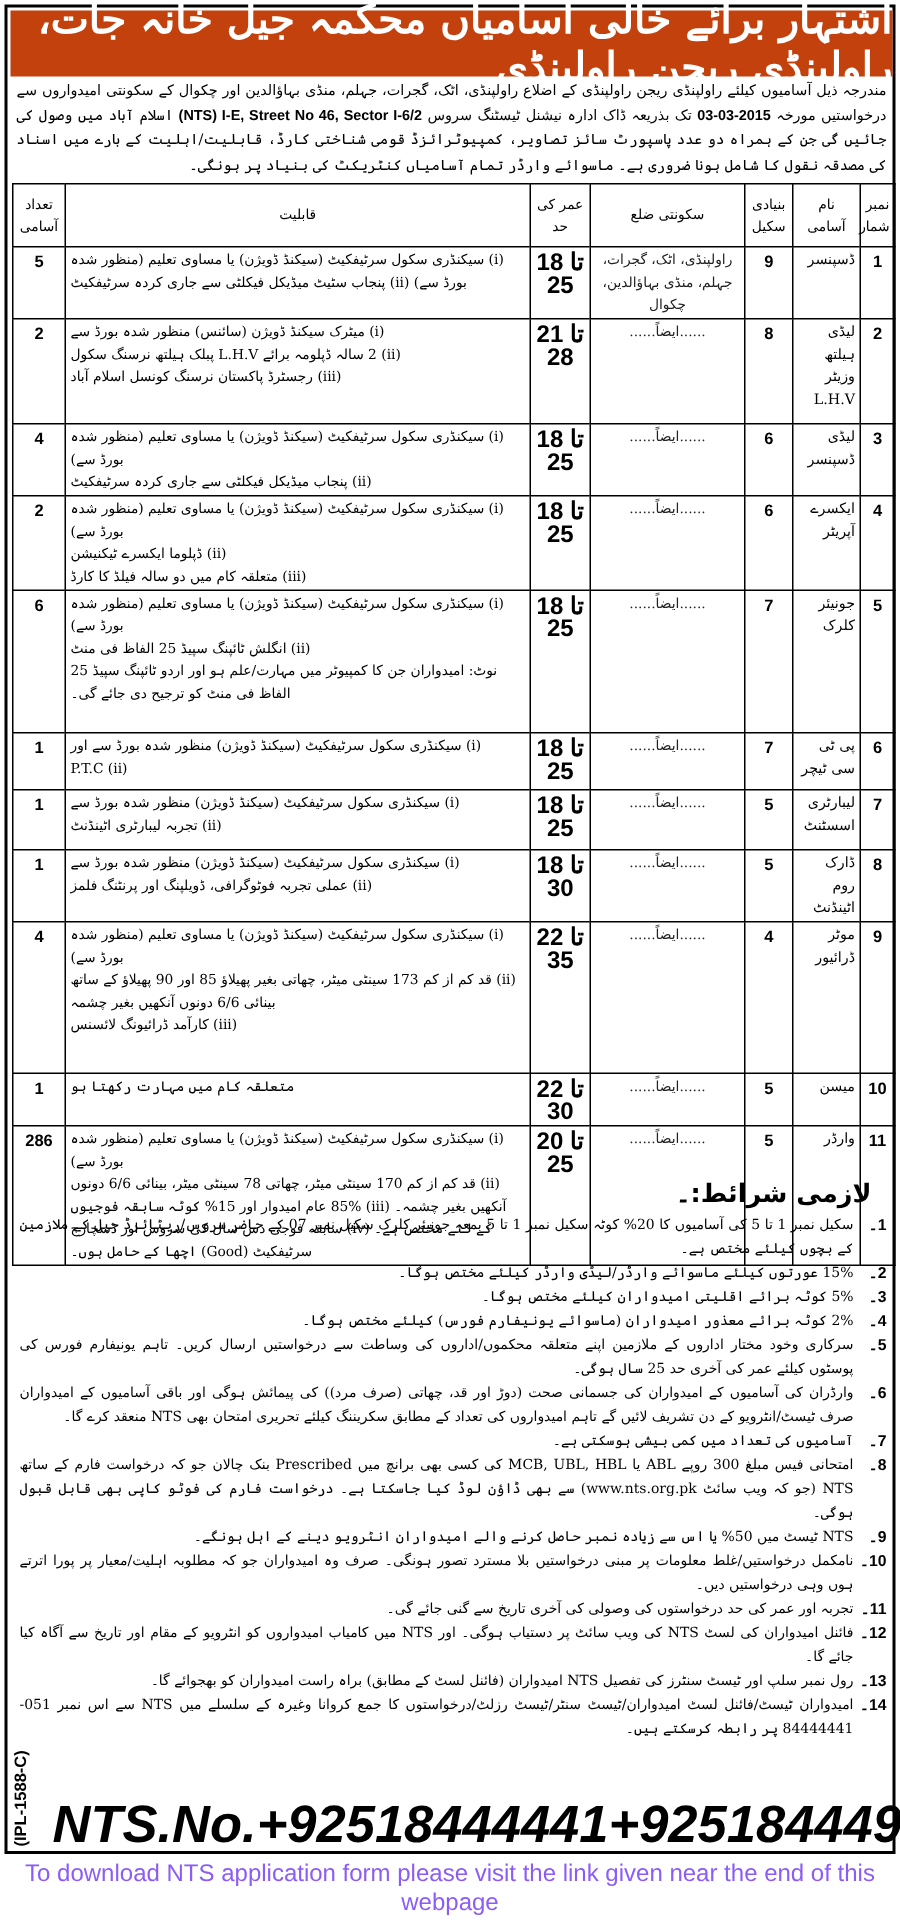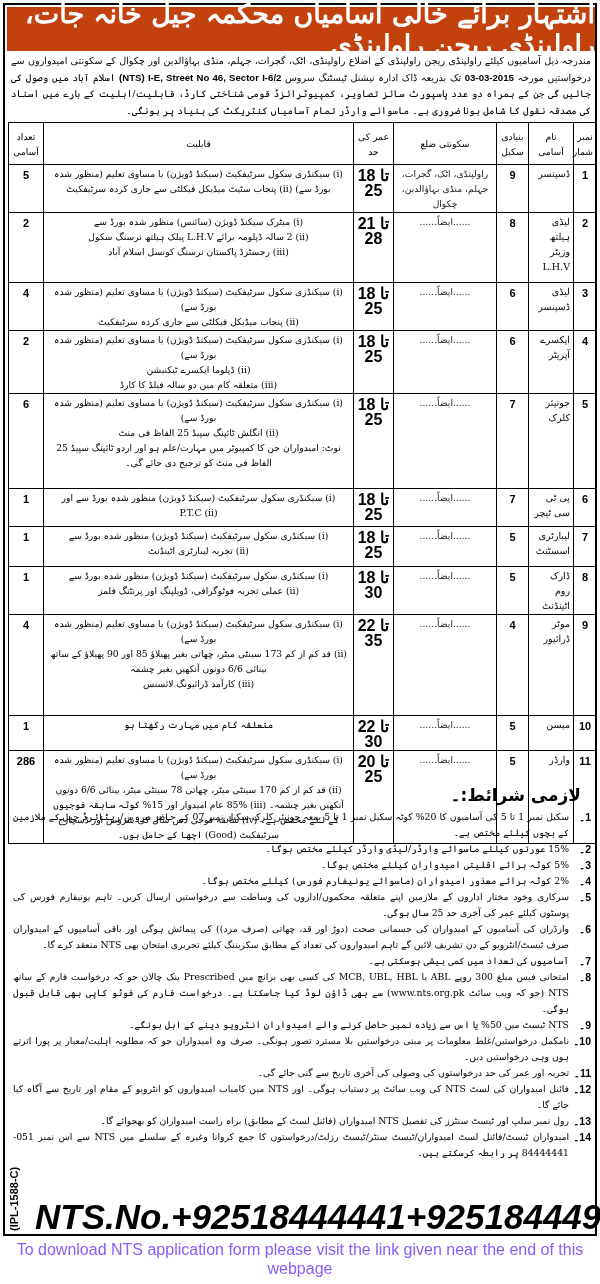--- a/index.html
+++ b/index.html
@@ -30,21 +30,21 @@
     border-collapse: collapse; direction: rtl; table-layout: fixed;
   }
   .jobs th, .jobs td {
     border: 1px solid #000; vertical-align: top;
     font-family: "DejaVu Serif", serif; font-size: 9.2px; line-height: 15px;
     padding: 1px 3px;
   }
   .jobs th { font-weight: normal; text-align: center; height: 42px; vertical-align: middle; }
   .jobs td.num { font-family: "Liberation Sans", sans-serif; font-weight: bold; font-size: 11px; text-align: center; padding-top: 3px; }
   .jobs td.center { text-align: center; }
-  .jobs td.qual { text-align: center; }
+  .jobs td.qual { text-align: left; }
   .jobs td.age { font-family: "Liberation Sans", sans-serif; font-weight: bold; font-size: 16px; text-align: center; padding-top: 3px; direction: ltr; }
   .jobs td.name { text-align: right; font-size: 9.5px; }
   .qual-line { display: block; }
   .ditto { color: #222; }
 
   
   .cond-title {
     position: absolute; right: 14px; top: 780px;
     font-family: "DejaVu Sans", sans-serif; font-size: 17px; font-weight: bold; direction: rtl;
   }

